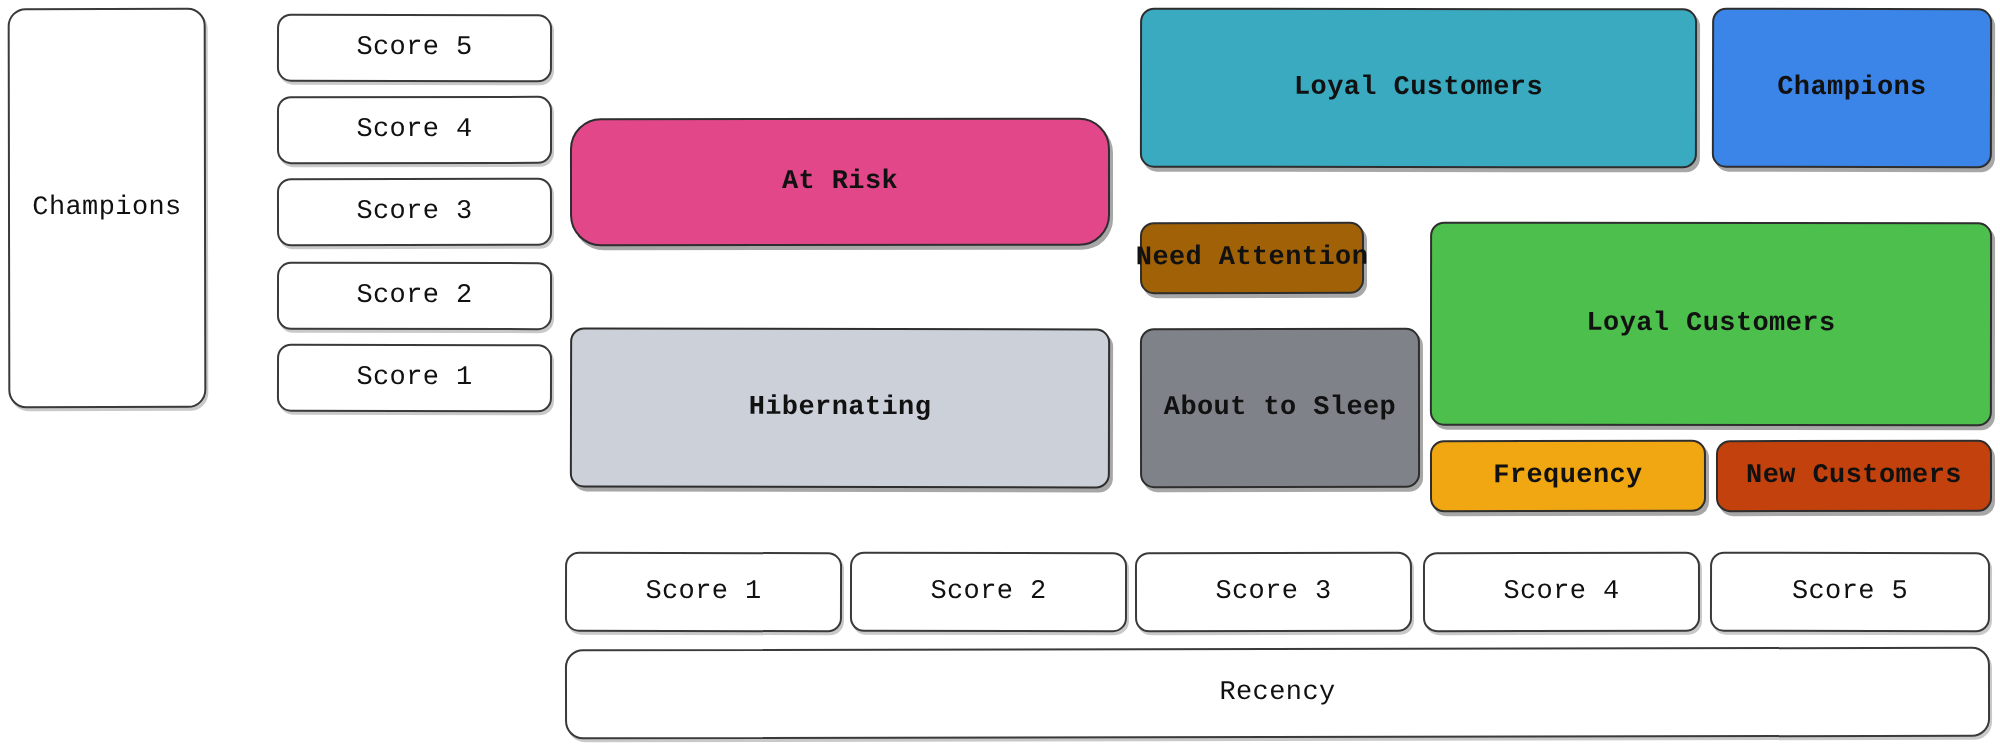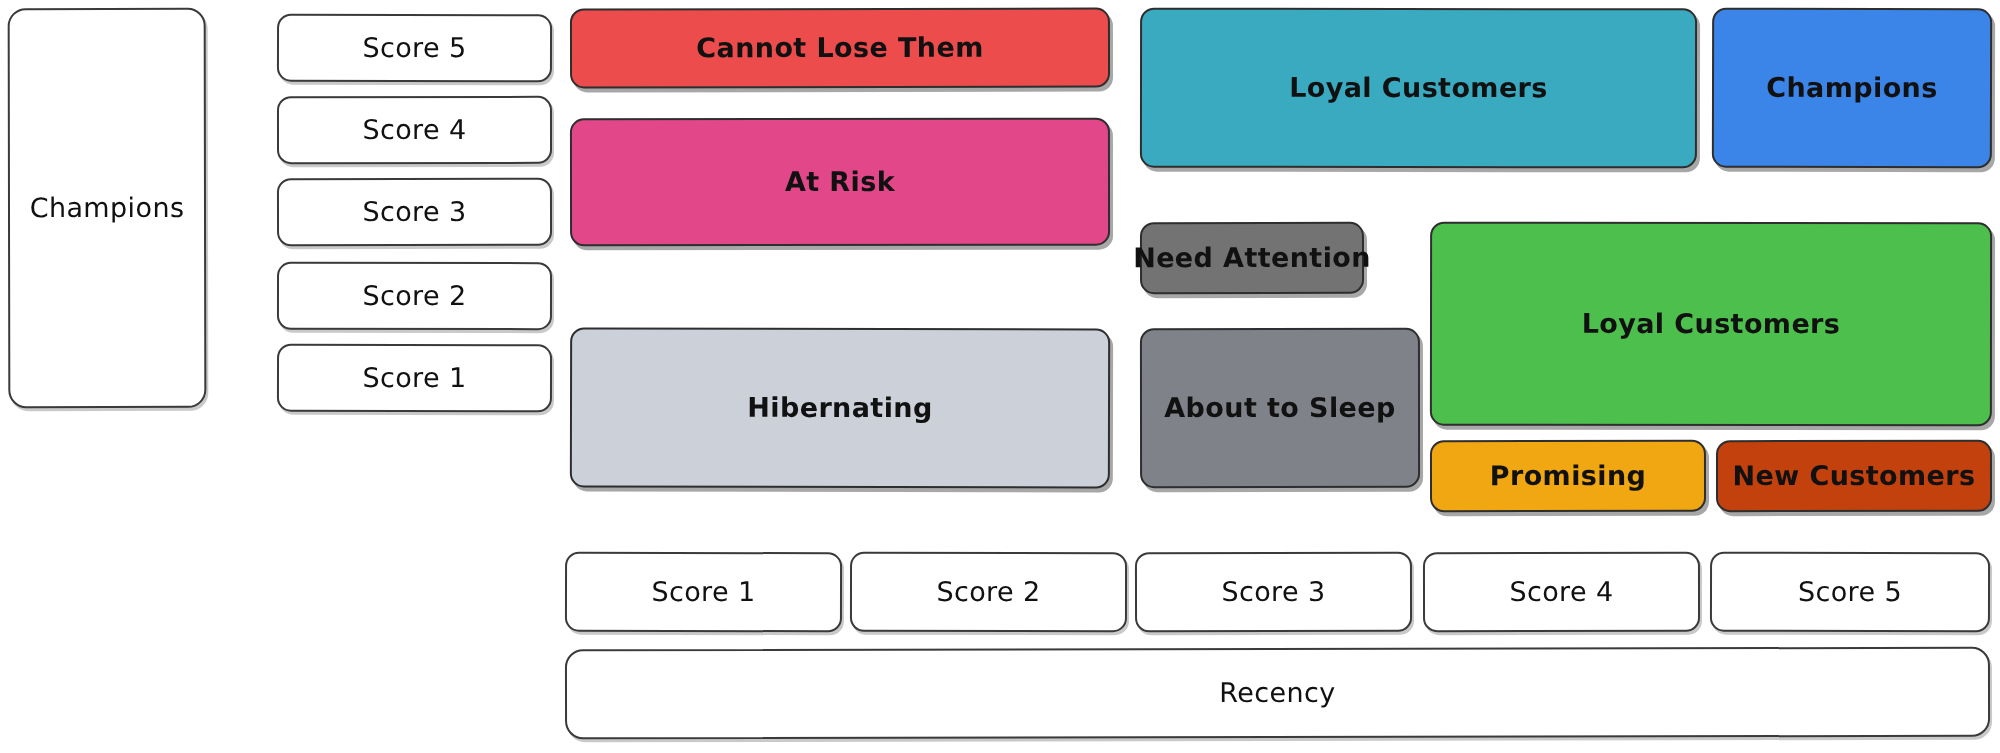--- a/index.html
+++ b/index.html
@@ -61,20 +61,21 @@
 
   
   .j1 { transform: rotate(-0.10deg); }
   .j2 { transform: rotate(0.12deg); }
   .j3 { transform: rotate(-0.06deg); align-items: center; }
   .j4 { transform: rotate(0.07deg); justify-content: center; }
 
   .label {
     display: block;
     white-space: nowrap;
+    font-family: Liberation Mono, monospace;
   }
 </style>
 </head>
 <body>
 
 <div id="canvas">
 
   <div class="box plain axis-label j1" style="left:8px; top:8px; width:198px; height:400px;">
     <span class="label">Champions</span>
   </div>
@@ -92,54 +93,51 @@
   </div>
 
   <div class="box plain j4" style="left:277px; top:262px; width:275px; height:68px;">
     <span class="label">Score 2</span>
   </div>
 
   <div class="box plain j2" style="left:277px; top:344px; width:275px; height:68px;">
     <span class="label">Score 1</span>
   </div>
 
-  <div class="box seg j1" style="left:570px; top:8px; width:540px; height:80px; background:#ec4c4c;">
-    <span class="label">Cannot Lose Them</span>
-  </div>
 
-  <div class="box seg j3" style="left:570px; top:118px; width:540px; height:128px; background:#e2478a;">
+  <div class="box seg j3" style="left:570px; top:118px; width:540px; height:128px; background:#e2478a;border-radius:31px;">
     <span class="label">At Risk</span>
   </div>
 
   <div class="box seg j2" style="left:570px; top:328px; width:540px; height:160px; background:#ccd1d9;">
     <span class="label">Hibernating</span>
   </div>
 
   <div class="box seg j4" style="left:1140px; top:8px; width:557px; height:160px; background:#3aaac1;">
     <span class="label">Loyal Customers</span>
   </div>
 
-  <div class="box seg j1" style="left:1140px; top:222px; width:224px; height:72px; background:#737373;">
+  <div class="box seg j1" style="left:1140px; top:222px; width:224px; height:72px; background:#a16207;">
     <span class="label">Need Attention</span>
   </div>
 
   <div class="box seg j3" style="left:1140px; top:328px; width:280px; height:160px; background:#7f8289;">
     <span class="label">About to Sleep</span>
   </div>
 
   <div class="box seg j2" style="left:1712px; top:8px; width:280px; height:160px; background:#3b84e8;">
     <span class="label">Champions</span>
   </div>
 
   <div class="box seg j4" style="left:1430px; top:222px; width:562px; height:204px; background:#4dbf4d;">
     <span class="label">Loyal Customers</span>
   </div>
 
   <div class="box seg j1" style="left:1430px; top:440px; width:276px; height:72px; background:#f0a711;">
-    <span class="label">Promising</span>
+    <span class="label">Frequency</span>
   </div>
 
   <div class="box seg j3" style="left:1716px; top:440px; width:276px; height:72px; background:#c2410c;">
     <span class="label">New Customers</span>
   </div>
 
   <div class="box plain j2" style="left:565px; top:552px; width:277px; height:80px;">
     <span class="label">Score 1</span>
   </div>
 

